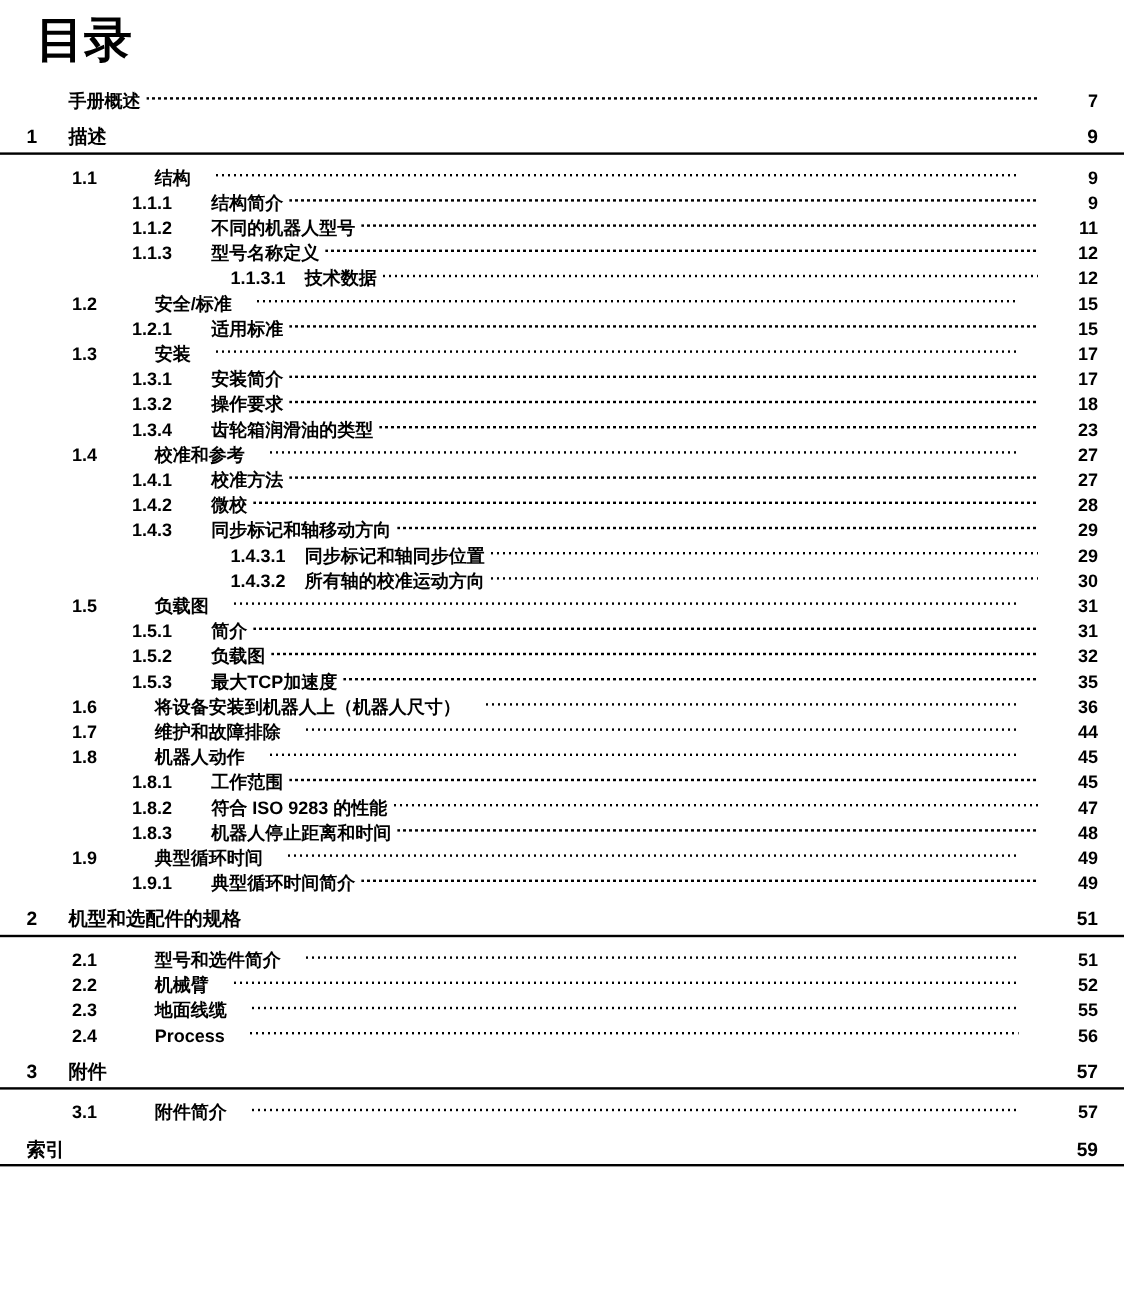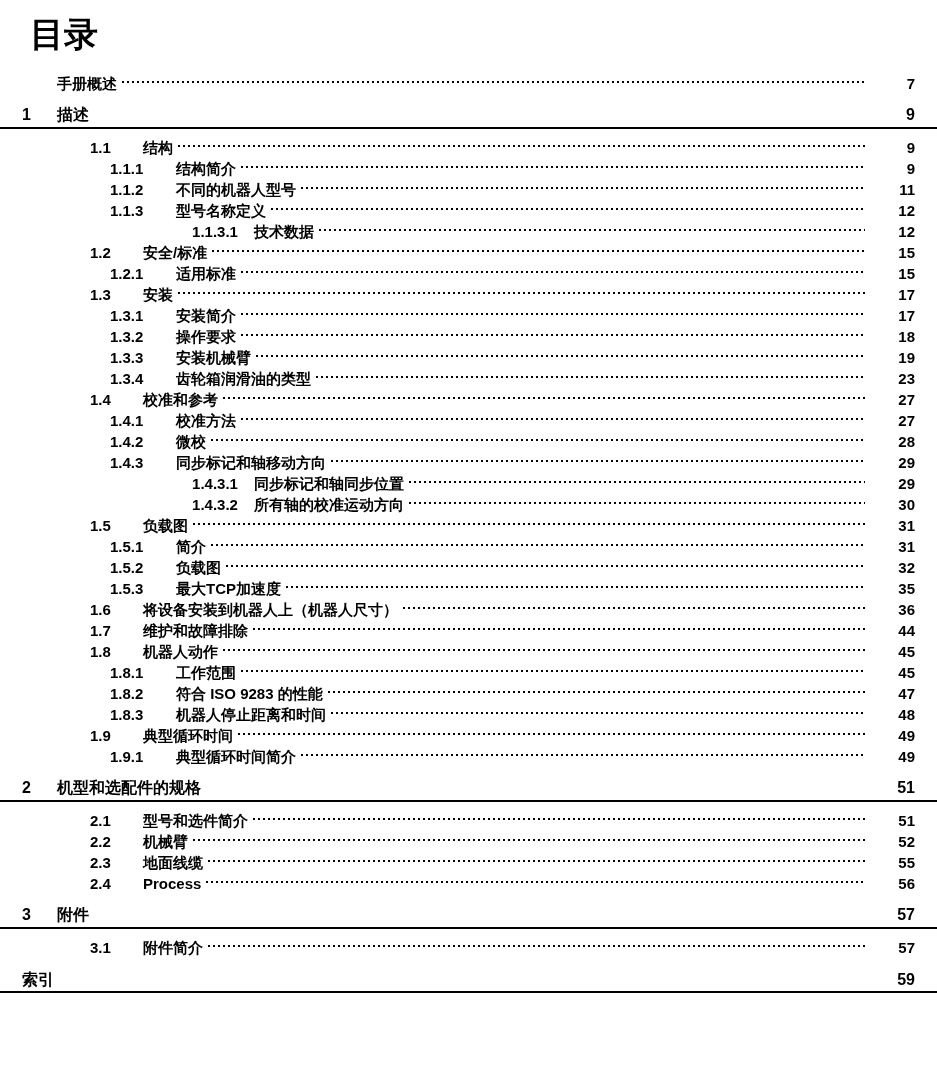--- a/index.html
+++ b/index.html
@@ -20,21 +20,21 @@
     width: 937px;
     height: 1077px;
     box-sizing: border-box;
   }
 
   
   .toc-title {
     position: absolute;
     left: 30px;
     top: 14px;
-    font-size: 34px;
+    font-size: 40px;
     font-weight: bold;
     letter-spacing: 0px;
     line-height: 40px;
   }
 
   
   .toc-list {
     position: absolute;
     left: 0;
     top: 68px;
@@ -103,21 +103,21 @@
     font-weight: bold;
     padding-left: 22px;
     border-bottom: 2px solid #000;
     margin-bottom: 2px;
     align-items: center;
   }
   .chapter .num { width: 35px; }
   .chapter .page-no { font-weight: bold; }
 
   
-  .lvl1 { padding-left: 90px; font-weight: bold; }
+  .lvl1 { padding-left: 60px; font-weight: bold; gap: 16px; }
   .lvl1 .num { width: 53px; }
 
   
   .lvl2 { padding-left: 110px; font-weight: bold; }
   .lvl2 .num { width: 66px; }
 
   
   .lvl3 { padding-left: 176px; font-weight: bold; }
   .lvl3 .num { width: 78px; text-align: center; }
 
@@ -211,26 +211,20 @@
         <span class="leader"></span>
         <span class="page-no">17</span>
       </div>
       <div class="row lvl2">
         <span class="num">1.3.2</span>
         <span class="label">操作要求</span>
         <span class="leader"></span>
         <span class="page-no">18</span>
       </div>
       <div class="row lvl2">
-        <span class="num">1.3.3</span>
-        <span class="label">安装机械臂</span>
-        <span class="leader"></span>
-        <span class="page-no">19</span>
-      </div>
-      <div class="row lvl2">
         <span class="num">1.3.4</span>
         <span class="label">齿轮箱润滑油的类型</span>
         <span class="leader"></span>
         <span class="page-no">23</span>
       </div>
       <div class="row lvl1">
         <span class="num">1.4</span>
         <span class="label">校准和参考</span>
         <span class="leader"></span>
         <span class="page-no">27</span>

